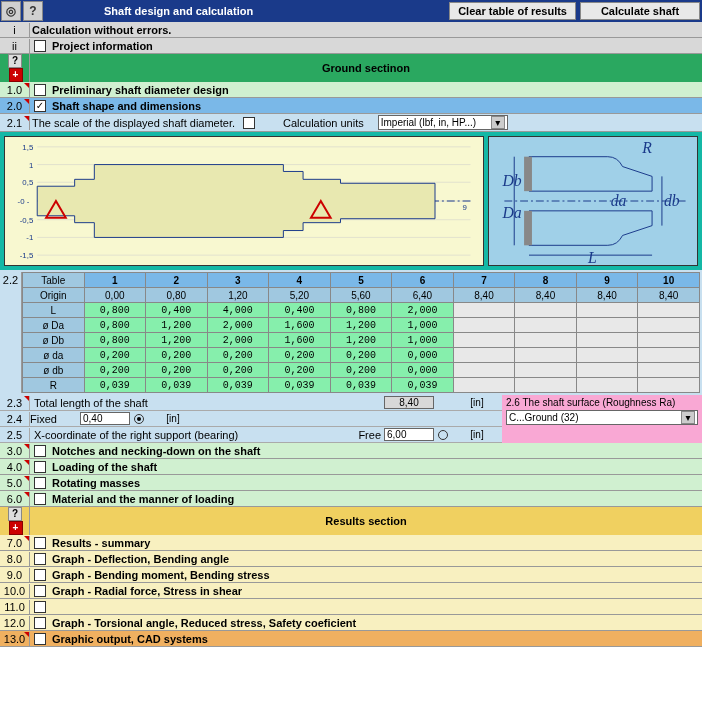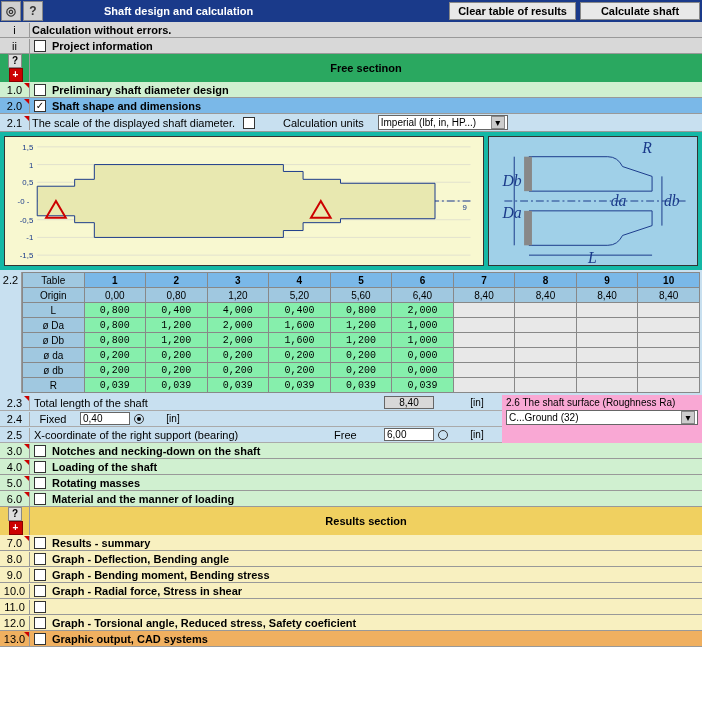--- a/index.html
+++ b/index.html
@@ -82,21 +82,21 @@
 <div class="row gray">
   <div class="num-cell">ii</div>
   <span class="chk"></span>
   <div class="label">Project information</div>
 </div>
 
 <div class="section-row green-hdr">
   <div class="section-lead">
     <span class="q-btn">?</span><span class="plus-btn">+</span>
   </div>
-  <div class="section-title">Free sectinon</div>
+  <div class="section-title">Ground sectinon</div>
 </div>
 
 <div class="row lightgreen">
   <div class="num-cell red-tri">1.0</div>
   <span class="chk"></span>
   <div class="label">Preliminary shaft diameter design</div>
 </div>
 
 <div class="row blue-hdr">
   <div class="num-cell red-tri">2.0</div>
@@ -296,29 +296,29 @@
     <div class="param-row">
       <div class="num-cell red-tri">2.3</div>
       <div class="plabel">Total length of the shaft</div>
       <div style="width:50px"></div>
       <div class="readonly-box">8,40</div>
       <div style="width:18px"></div>
       <div class="unit">[in]</div>
     </div>
     <div class="param-row">
       <div class="num-cell">2.4</div>
-      <div style="width:50px;text-align:center;padding-right:4px">Fixed</div>
+      <div style="width:50px;text-align:left;padding-right:4px">Fixed</div>
       <div class="input-box">0,40</div>
       <span class="radio sel"></span>
       <div class="unit">[in]</div>
     </div>
     <div class="param-row">
       <div class="num-cell">2.5</div>
       <div class="plabel">X-coordinate of the right support (bearing)</div>
-      <div style="width:50px;padding-right:20px">Free</div>
+      <div style="width:50px;text-align:right;padding-right:3px">Free</div>
       <div class="input-box">6,00</div>
       <span class="radio"></span>
       <div class="unit">[in]</div>
     </div>
   </div>
   <div style="width:200px;background:#f9a8d4;padding:2px 4px">
     <div style="font-size:10px"><span>2.6</span> <span>The shaft surface (Roughness Ra)</span></div>
     <div class="dropdown" style="width:100%;margin-top:2px">
       <span>C...Ground  (32)</span>
       <span class="dd-arrow">▾</span>

